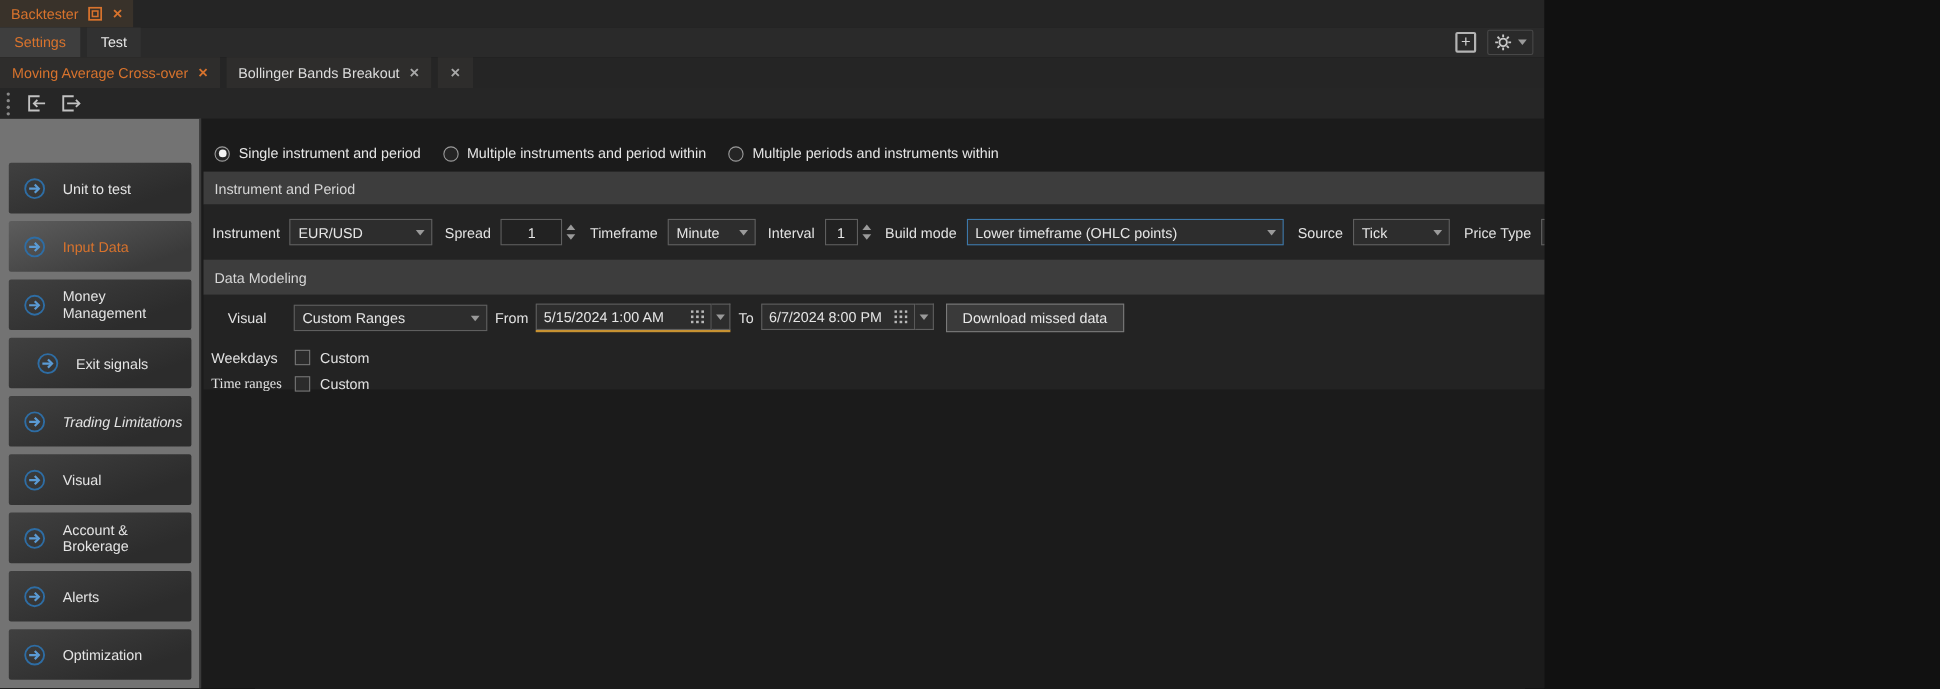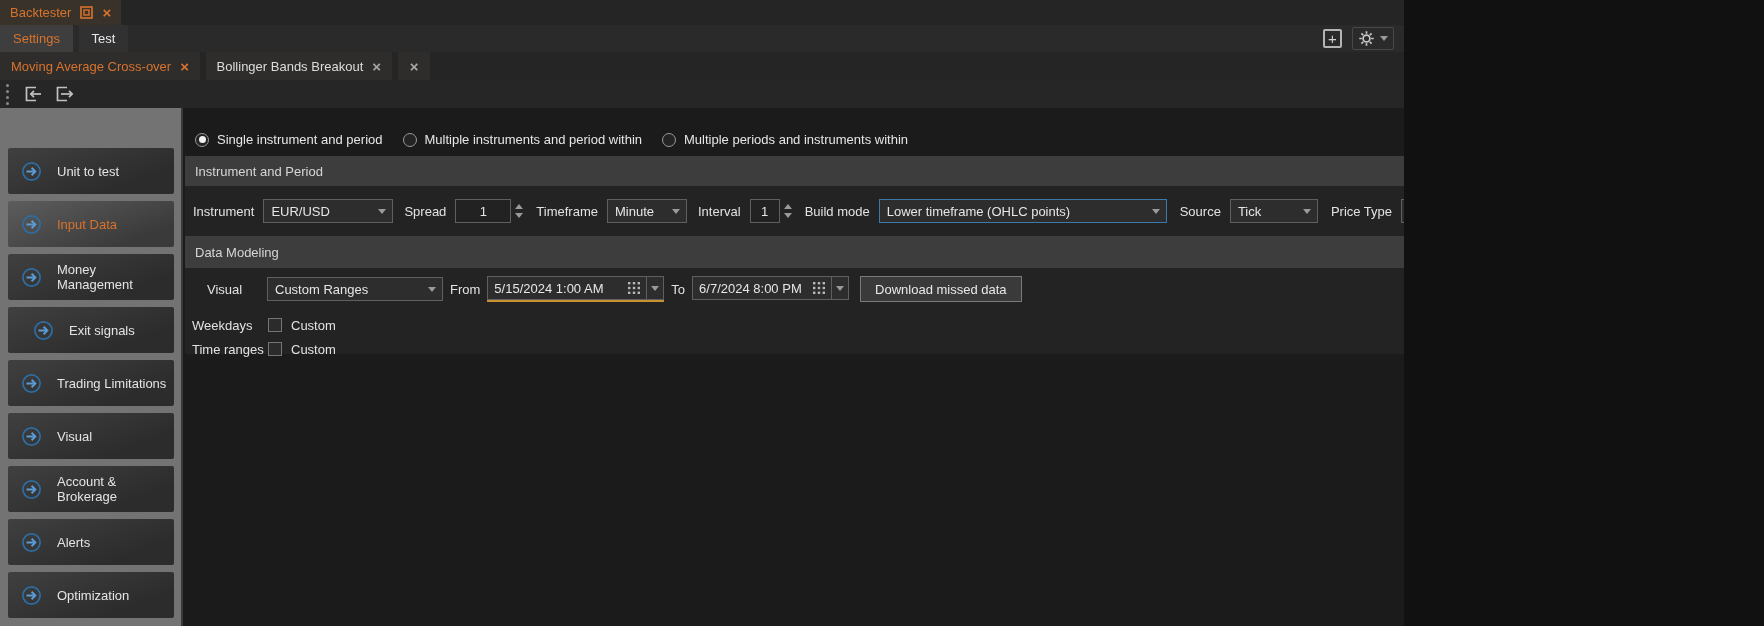--- a/index.html
+++ b/index.html
@@ -242,21 +242,21 @@
     <div class="side-item" style="top:199px;padding-left:25px;">
       <span style="display:flex;">
           <svg width="21" height="21" viewBox="0 0 21 21">
             <circle cx="10.5" cy="10.5" r="8.6" fill="none" stroke="#2e6da4" stroke-width="1.7"></circle>
             <path d="M5.5 10.5h7.5" stroke="#5b9bd5" stroke-width="2" fill="none"></path>
             <path d="M10.6 6.8l3.7 3.7-3.7 3.7" stroke="#5b9bd5" stroke-width="2" fill="none"></path>
           </svg>
         </span>
       <span>Exit signals</span>
     </div>
-    <div class="side-item" style="top:252px;">
+    <div class="side-item" style="top:252px;font-style:italic;">
       <span style="display:flex;">
           <svg width="21" height="21" viewBox="0 0 21 21">
             <circle cx="10.5" cy="10.5" r="8.6" fill="none" stroke="#2e6da4" stroke-width="1.7"></circle>
             <path d="M5.5 10.5h7.5" stroke="#5b9bd5" stroke-width="2" fill="none"></path>
             <path d="M10.6 6.8l3.7 3.7-3.7 3.7" stroke="#5b9bd5" stroke-width="2" fill="none"></path>
           </svg>
         </span>
       <span>Trading Limitations</span>
     </div>
     <div class="side-item" style="top:305px;">
@@ -437,20 +437,20 @@
         <button class="btn">Download missed data</button>
       </div>
 
       <div class="mrow week-row">
         <span class="lbl fixw" style="width:76px;">Weekdays</span>
         <span class="checkbox"></span>
         <span class="lbl" style="margin-left:9px;">Custom</span>
       </div>
 
       <div class="mrow time-row">
-        <span class="lbl fixw" style="width:76px;">Time ranges</span>
+        <span class="lbl fixw" style="width:76px;font-family:Liberation Serif, serif;">Time ranges</span>
         <span class="checkbox"></span>
         <span class="lbl" style="margin-left:9px;">Custom</span>
       </div>
 
     </div>
   </div>
 </div>
 
 </body></html>

